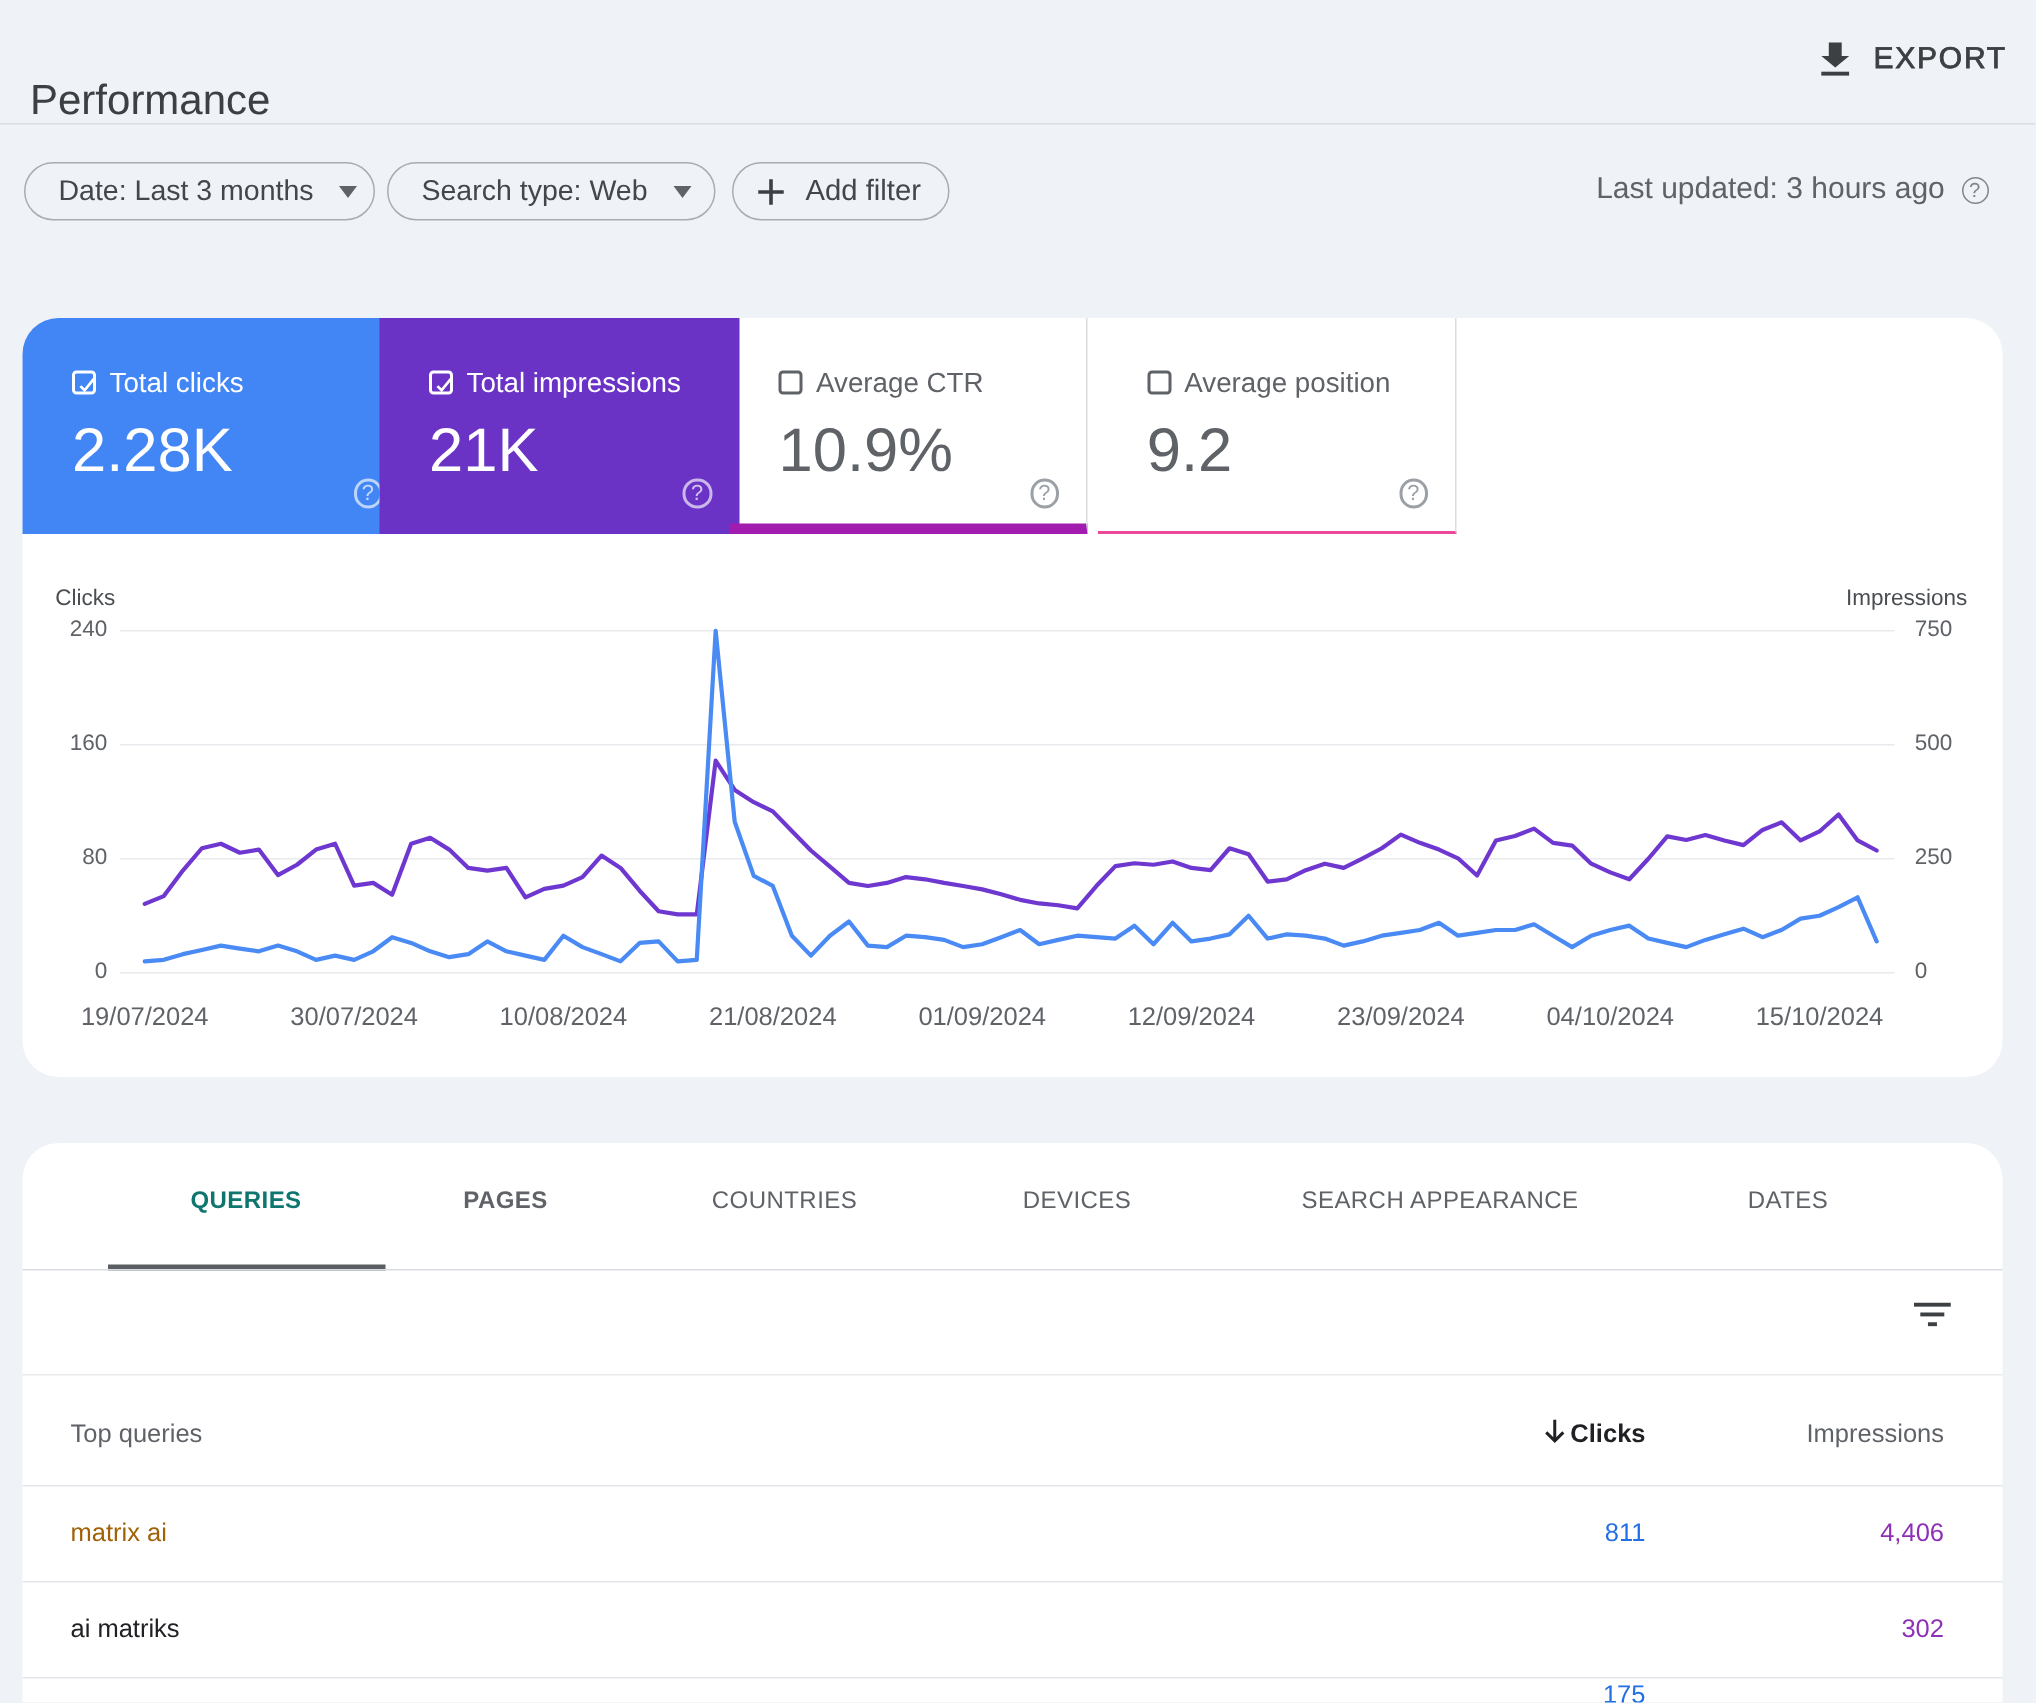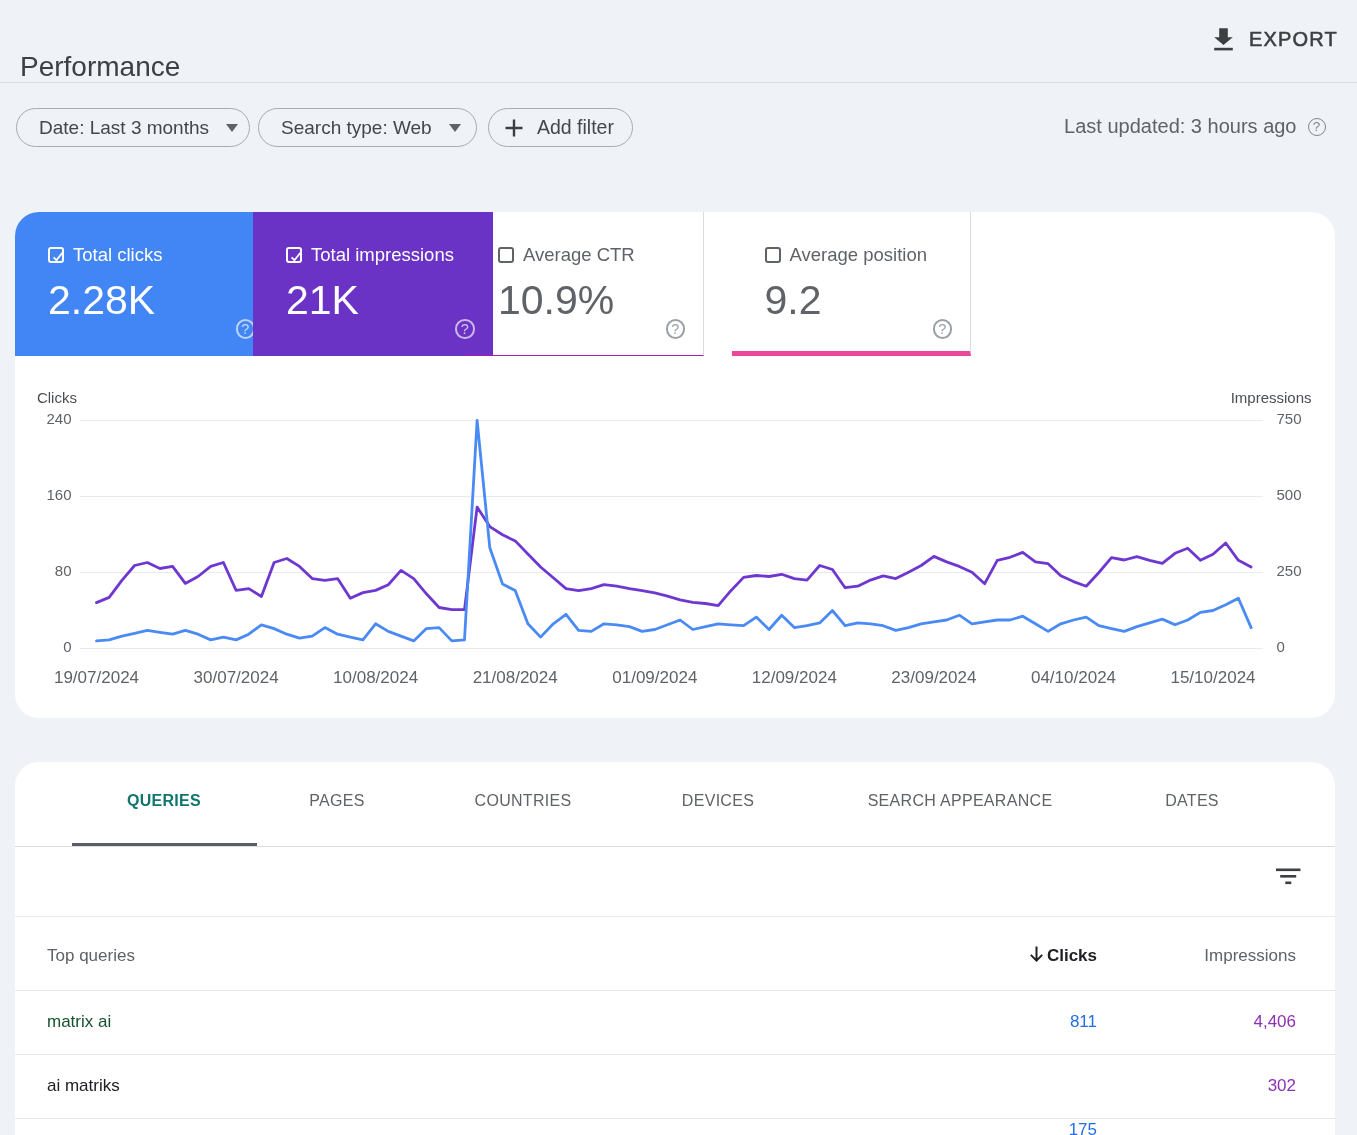--- a/index.html
+++ b/index.html
@@ -15,22 +15,22 @@
 #chip2 { left:258px; width:219px; padding-left:22px; }
 #chip3 { left:488px; width:145px; padding-left:15px; font-size:19.5px; }
 #chip3 .plus { margin-right:13px; width:20px; height:20px; flex:none; }
 #lastupdrow { top:115px; right:31.5px; display:flex; align-items:center; color:#5f6368; font-size:20px; }
 .qmark { width:18px; height:18px; border:1.5px solid #82868b; border-radius:50%; color:#82868b; font-size:13.5px; display:flex; align-items:center; justify-content:center; margin-left:11px; }
 #panel1 { left:15px; top:212px; width:1320px; height:506px; background:#fff; border-radius:24px; }
 #panel2 { left:15px; top:762px; width:1320px; height:373px; background:#fff; border-radius:24px 24px 0 0; }
 .card { position:absolute; top:0; height:144px; }
 #cardA { left:0; width:258px; background:#4285f4; border-radius:24px 0 0 0;text-decoration:underline; }
 #cardB { left:238px; width:239.5px; background:#6a33c5;padding-left:28px; }
-#cardC { left:450px; width:239px; border-right:1px solid #dadce0; border-bottom:1px solid #a21caf; }
-#cardD { left:716.5px; width:239.5px; border-right:1px solid #dadce0; border-bottom:5px solid #ec4899; }
+#cardC { left:471px; width:239px; border-right:1px solid #dadce0; border-bottom:7px solid #a21caf; }
+#cardD { left:716.5px; width:239.5px; border-right:1px solid #dadce0; border-bottom:2px solid #ec4899; }
 .cklbl { position:absolute; left:33px; top:32px; display:flex; align-items:center; }
 .cbx { width:16px; height:16px; border-radius:3px; margin-right:9px; position:relative; flex:none; }
 .cbx.w { border:2px solid #fff; }
 .cbx.g { border:2px solid #5f6368; }
 .cbx svg { position:absolute; left:0px; top:0px; }
 .clbl { font-size:18.5px; }
 .card .num { position:absolute; left:33px; font-size:41px; }
 #cardA .clbl, #cardB .clbl { color:#fff; }
 #cardC .clbl, #cardD .clbl { color:#5f6368; }
 #cardA .num, #cardB .num { color:#fff; top:277px; }
@@ -135,40 +135,40 @@
 <text x="918.9" y="327" text-anchor="middle" class="ax xl">23/09/2024</text>
 <text x="1058.5" y="327" text-anchor="middle" class="ax xl">04/10/2024</text>
 <text x="1198.0" y="327" text-anchor="middle" class="ax xl">15/10/2024</text>
     <polyline points="81.5,246.6 94.2,241.4 106.9,224.4 119.6,209.5 132.3,206.5 144.9,212.5 157.6,210.4 170.3,227.4 183.0,220.5 195.7,210.4 208.4,206.5 221.1,234.4 233.8,232.6 246.4,240.5 259.1,206.5 271.8,202.5 284.5,210.4 297.2,222.6 309.9,224.4 322.6,222.6 335.3,242.3 347.9,236.6 360.6,234.4 373.3,228.7 386.0,214.4 398.7,222.6 411.4,237.8 424.1,251.5 436.8,253.6 449.5,253.6 462.1,151.1 474.8,170.6 487.5,178.8 500.2,184.9 512.9,198.0 525.6,211.0 538.3,221.7 551.0,232.6 563.6,234.7 576.3,232.6 589.0,228.7 601.7,230.2 614.4,232.6 627.1,234.7 639.8,236.9 652.5,240.2 665.1,243.9 677.8,246.3 690.5,247.5 703.2,249.6 715.9,234.7 728.6,221.4 741.3,219.5 754.0,220.5 766.7,218.3 779.3,222.6 792.0,224.1 804.7,209.5 817.4,213.5 830.1,231.7 842.8,230.2 855.5,224.1 868.2,219.8 880.8,222.6 893.5,216.2 906.2,209.5 918.9,200.4 931.6,205.9 944.3,210.4 957.0,216.2 969.7,227.7 982.3,204.3 995.0,201.3 1007.7,196.4 1020.4,205.9 1033.1,207.7 1045.8,219.8 1058.5,225.6 1071.2,230.2 1083.9,216.5 1096.5,201.6 1109.2,204.0 1121.9,200.7 1134.6,204.3 1147.3,207.4 1160.0,197.3 1172.7,192.2 1185.4,204.3 1198.0,198.3 1210.7,187.0 1223.4,204.3 1236.1,211.0" fill="none" stroke="#6e38d0" stroke-width="2.8" stroke-linejoin="round" stroke-linecap="round"></polyline>
     <polyline points="81.5,284.9 94.2,283.9 106.9,280.1 119.6,277.3 132.3,274.4 144.9,276.4 157.6,278.2 170.3,274.4 183.0,278.2 195.7,283.9 208.4,281.1 221.1,283.9 233.8,278.2 246.4,268.8 259.1,272.6 271.8,278.2 284.5,282.1 297.2,280.1 309.9,271.6 322.6,278.2 335.3,281.1 347.9,283.9 360.6,267.8 373.3,275.4 386.0,280.1 398.7,284.9 411.4,272.6 424.1,271.6 436.8,284.9 449.5,283.9 462.1,64.5 474.8,191.8 487.5,227.9 500.2,234.6 512.9,267.8 525.6,281.1 538.3,267.8 551.0,258.3 563.6,274.4 576.3,275.4 589.0,267.8 601.7,268.8 614.4,270.6 627.1,275.4 639.8,273.5 652.5,268.8 665.1,264.0 677.8,273.5 690.5,270.6 703.2,267.8 715.9,268.8 728.6,269.7 741.3,261.1 754.0,273.5 766.7,259.2 779.3,271.6 792.0,269.7 804.7,266.9 817.4,254.5 830.1,269.7 842.8,266.9 855.5,267.8 868.2,269.7 880.8,274.4 893.5,271.6 906.2,267.8 918.9,265.9 931.6,264.0 944.3,259.2 957.0,267.8 969.7,265.9 982.3,264.0 995.0,264.0 1007.7,260.2 1020.4,267.8 1033.1,275.4 1045.8,267.8 1058.5,264.0 1071.2,261.1 1083.9,269.7 1096.5,272.6 1109.2,275.4 1121.9,270.6 1134.6,266.9 1147.3,263.1 1160.0,268.8 1172.7,264.0 1185.4,256.4 1198.0,254.5 1210.7,248.8 1223.4,242.2 1236.1,271.6" fill="none" stroke="#4a8af4" stroke-width="2.8" stroke-linejoin="round" stroke-linecap="round"></polyline>
   </svg>
 </div>
 
 <div class="abs" id="panel2"></div>
 <div class="abs tab on" style="left:164px;">QUERIES</div>
-<div class="abs tab" style="left:337px;">PAGES</div>
+<div class="abs tab" style="left:337px;font-weight:bold;">PAGES</div>
 <div class="abs tab" style="left:523px;">COUNTRIES</div>
 <div class="abs tab" style="left:718px;">DEVICES</div>
 <div class="abs tab" style="left:960px;">SEARCH APPEARANCE</div>
 <div class="abs tab" style="left:1192px;">DATES</div>
 <div class="abs" id="tabline"></div>
 <div class="abs" id="tabdiv"></div>
 <div class="abs" id="tooldiv"></div>
 <svg class="abs" id="fltr" width="25" height="18" viewBox="0 0 25 18">
     <rect x="0" y="1.5" width="24.5" height="2.6" fill="#3c4043"></rect>
     <rect x="4.2" y="8" width="16" height="2.6" fill="#3c4043"></rect>
     <rect x="9.3" y="14.5" width="6" height="2.6" fill="#3c4043"></rect>
   </svg>
 <div class="abs hdr" style="left:47px; color:#5f6368;">Top queries</div>
 <div class="abs" style="left:1027px; top:945px;"><svg width="19" height="19" viewBox="0 0 19 19">
       <path d="M9.5 1.5 v14 M3.8 9.9 L9.5 15.6 L15.2 9.9" stroke="#202124" stroke-width="2" fill="none"></path>
     </svg></div>
 <div class="abs hdr" style="right:260px; color:#202124; font-weight:bold;">Clicks</div>
 <div class="abs hdr" style="right:61px; color:#5f6368;">Impressions</div>
 <div class="abs rowdiv" style="top:990px;"></div>
-<div class="abs cell" style="left:47px; top:1012px; color:#14532d;">matrix ai</div>
+<div class="abs cell" style="left:47px; top:1012px; color:#a16207;">matrix ai</div>
 <div class="abs cell" style="right:260px; top:1012px; color:#2270e3;">811</div>
 <div class="abs cell" style="right:61px; top:1012px; color:#8e30b5;">4,406</div>
 <div class="abs rowdiv" style="top:1054px;"></div>
 <div class="abs cell" style="left:47px; top:1076px; color:#202124;">ai matriks</div>
 <div class="abs cell" style="right:260px; top:1120px; color:#2270e3;">175</div>
 <div class="abs cell" style="right:61px; top:1076px; color:#8e30b5;">302</div>
 <div class="abs rowdiv" style="top:1118px;"></div>
 
 </body></html>

